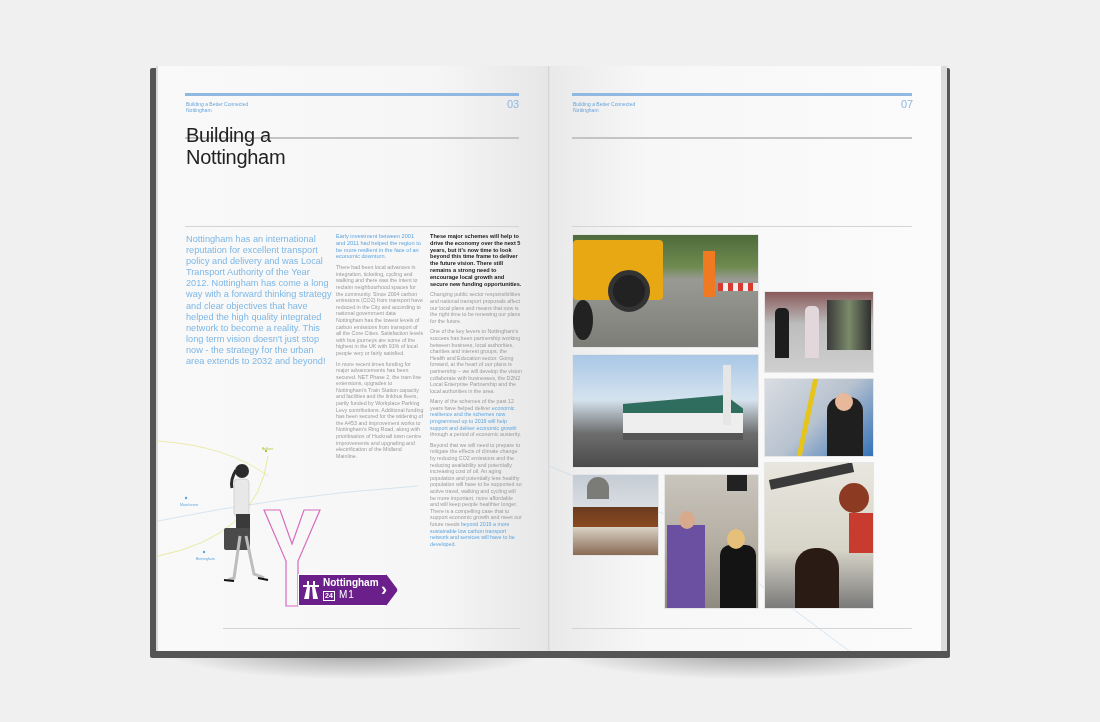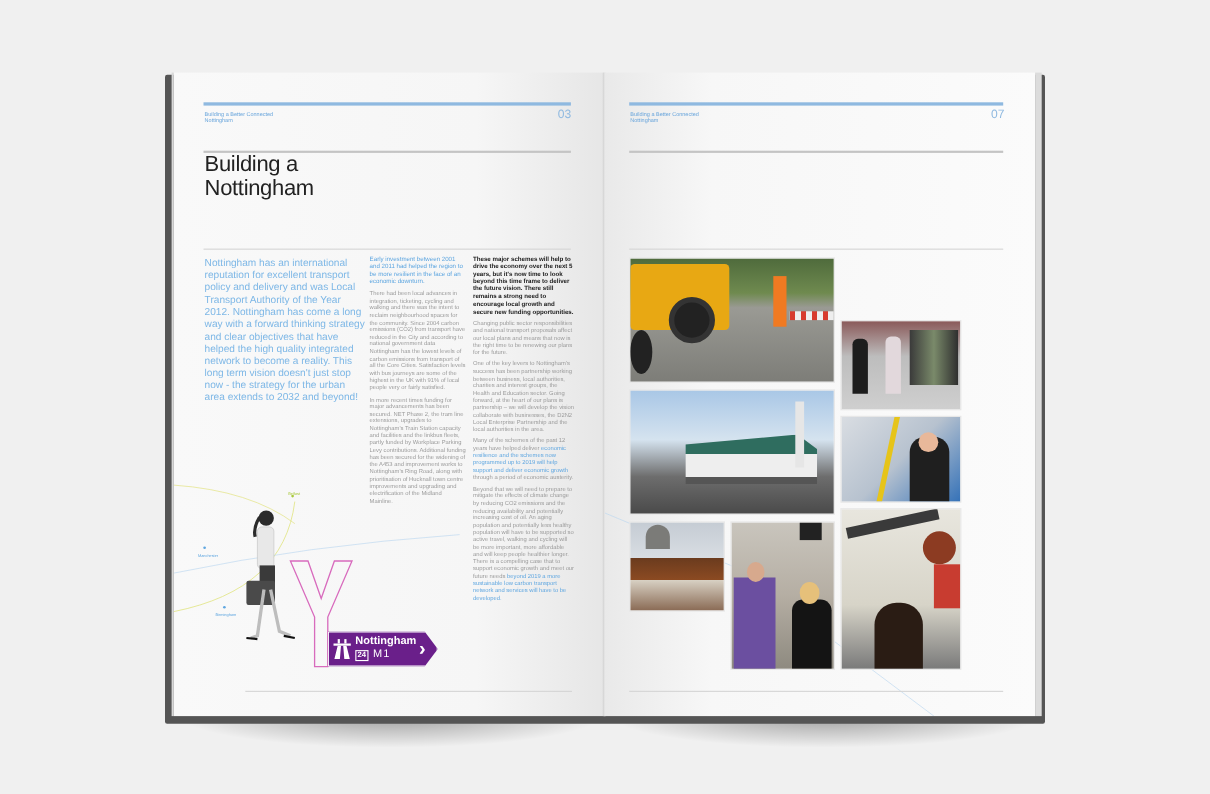--- a/index.html
+++ b/index.html
@@ -36,21 +36,21 @@
   .bluebar { position:absolute; height:3px; background:#8fb9e0; }
   .greybar { position:absolute; height:2px; background:#c4c4c4; }
   .thinbar { position:absolute; height:1px; background:#d4d4d4; }
   .runhead {
     position:absolute; font-size:5px; line-height:6px; color:#6aa6dc; width:80px;
   }
   .pagenum {
     position:absolute; font-size:11px; color:#8fb9e0;
   }
   .title {
-    position:absolute; left:28px; top:72px; font-size:20px; line-height:22px;
+    position:absolute; left:28px; top:58px; font-size:20px; line-height:22px;
     color:#222; letter-spacing:-0.3px; width:200px;
   }
   .intro {
     position:absolute; left:28px; top:168px; width:148px;
     font-size:9.2px; line-height:11.1px; color:#7db7e6;
   }
   .col { position:absolute; font-size:5.3px; line-height:6.6px; color:#9a9a9a; }
   .col p { margin:0 0 4px 0; }
   .col .blue { color:#5ea6e0; }
   .col .lead-blue { color:#5ea6e0; font-size:5.6px; line-height:6.8px; }

